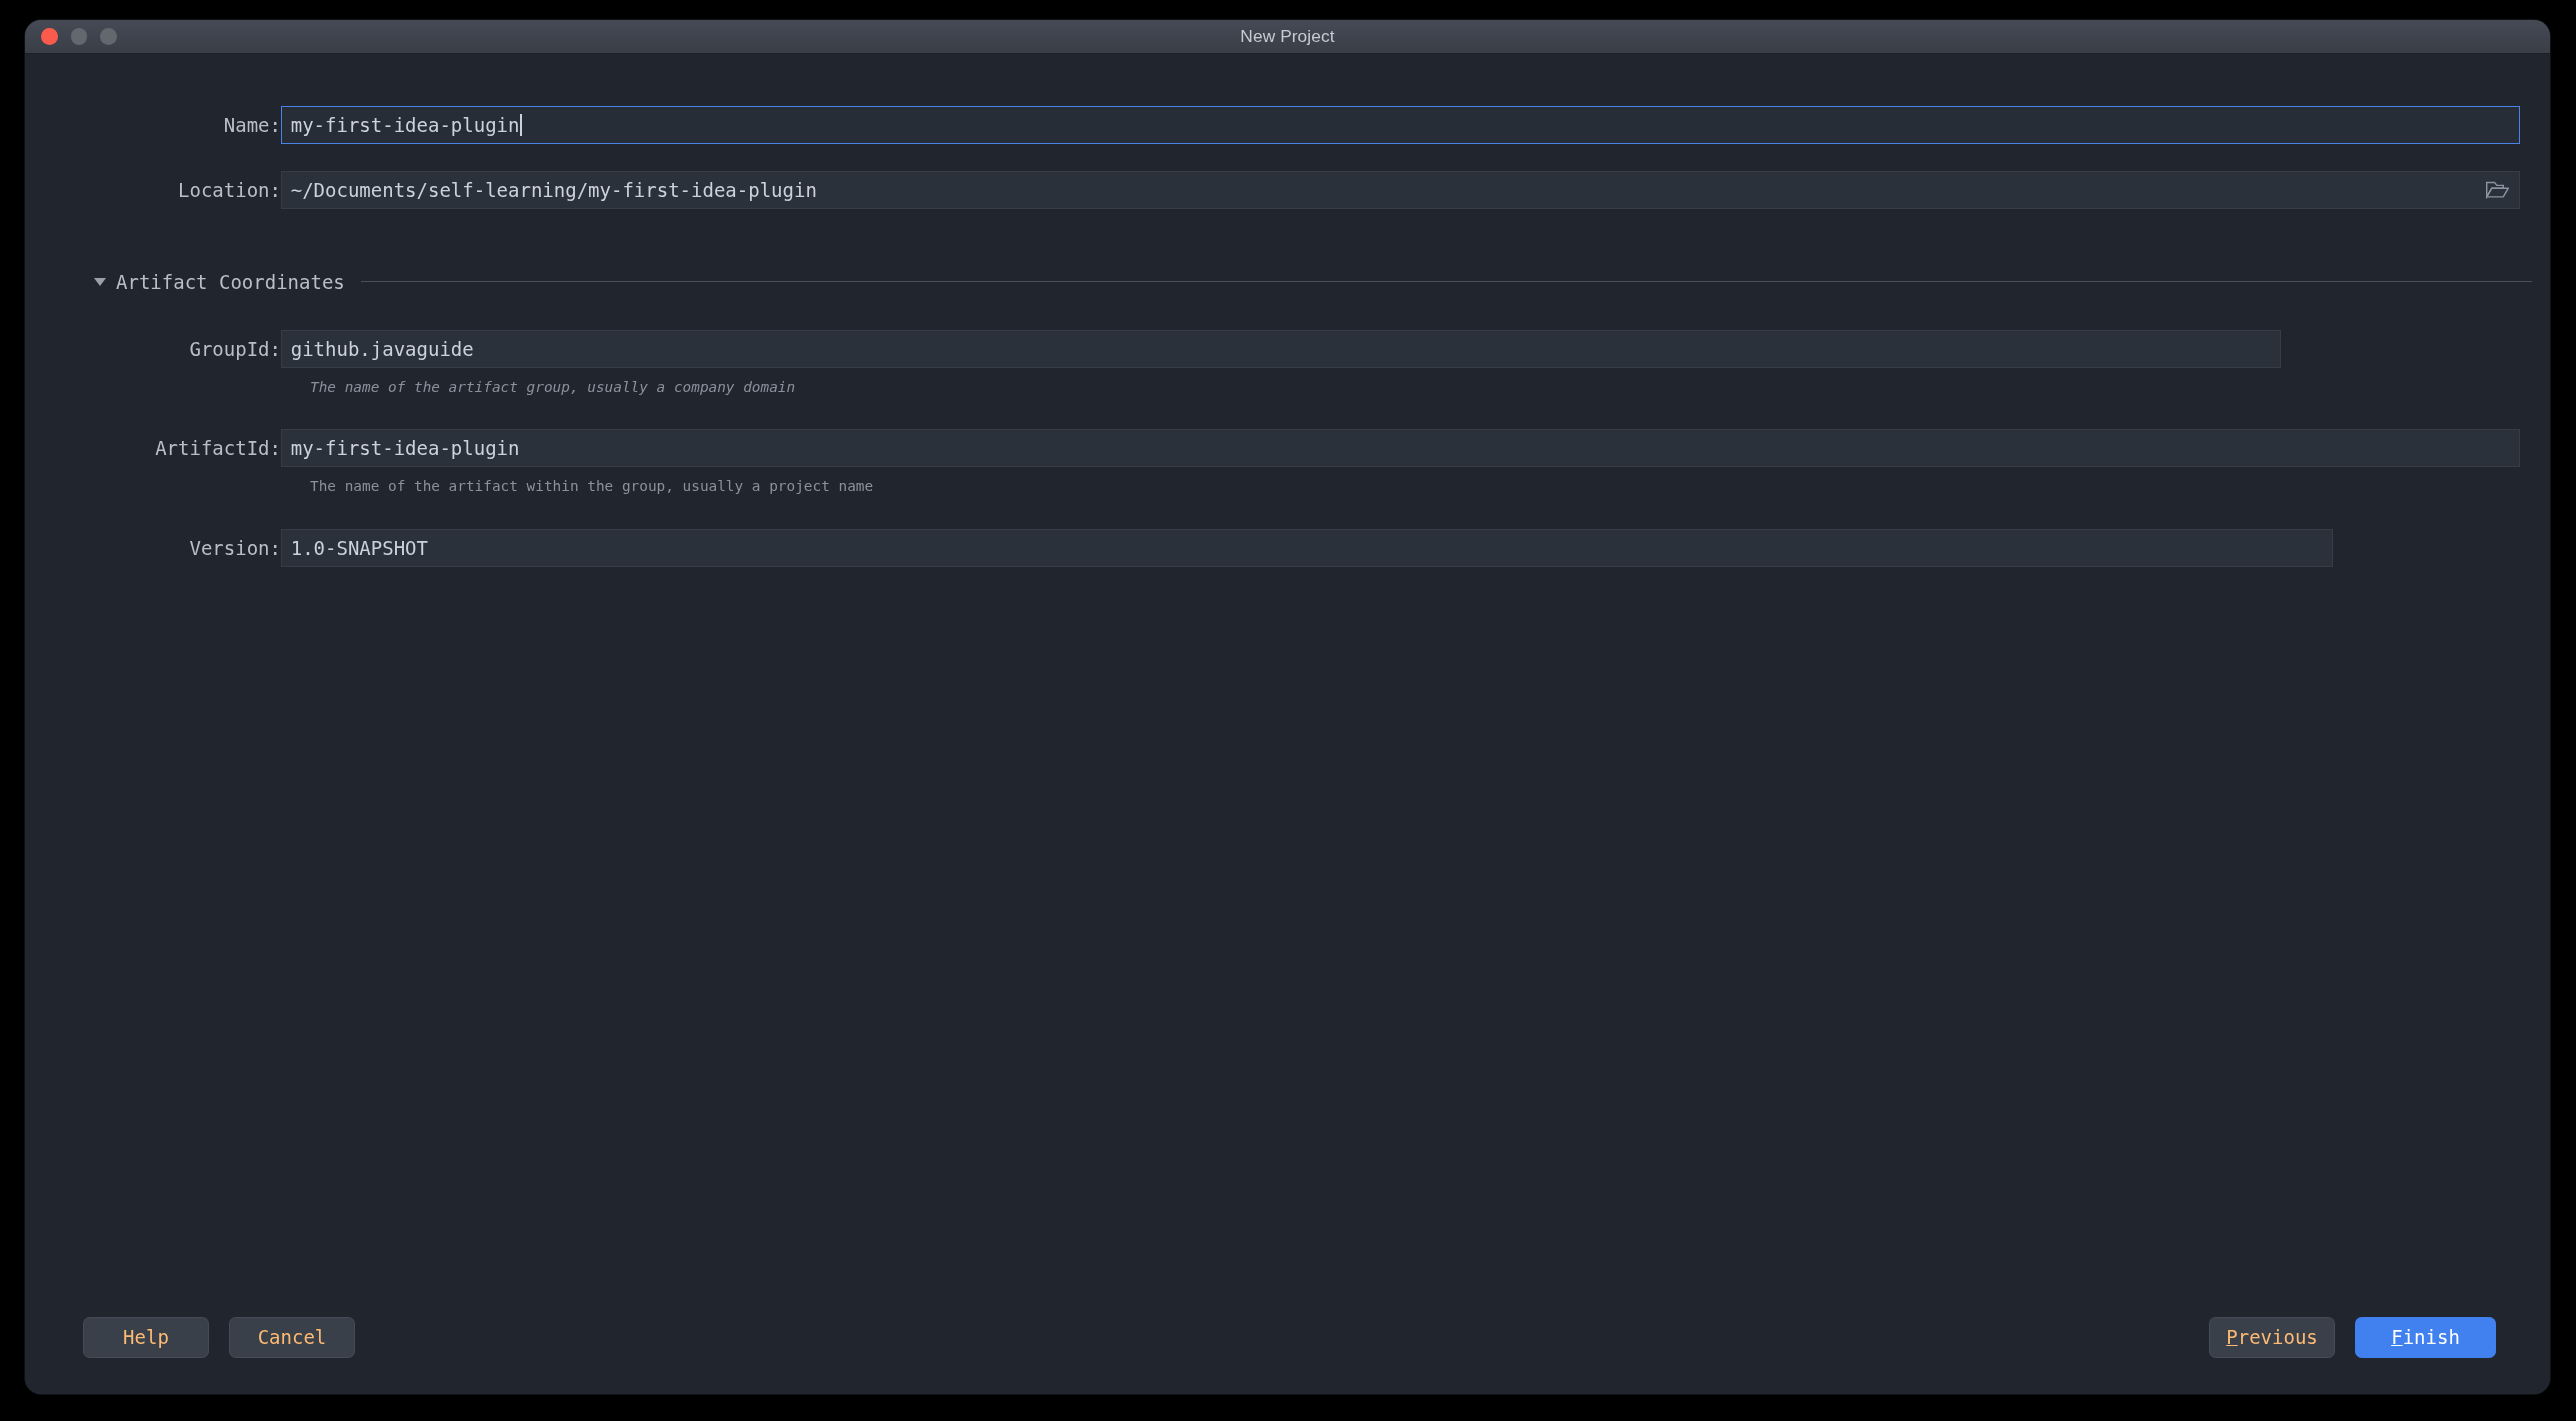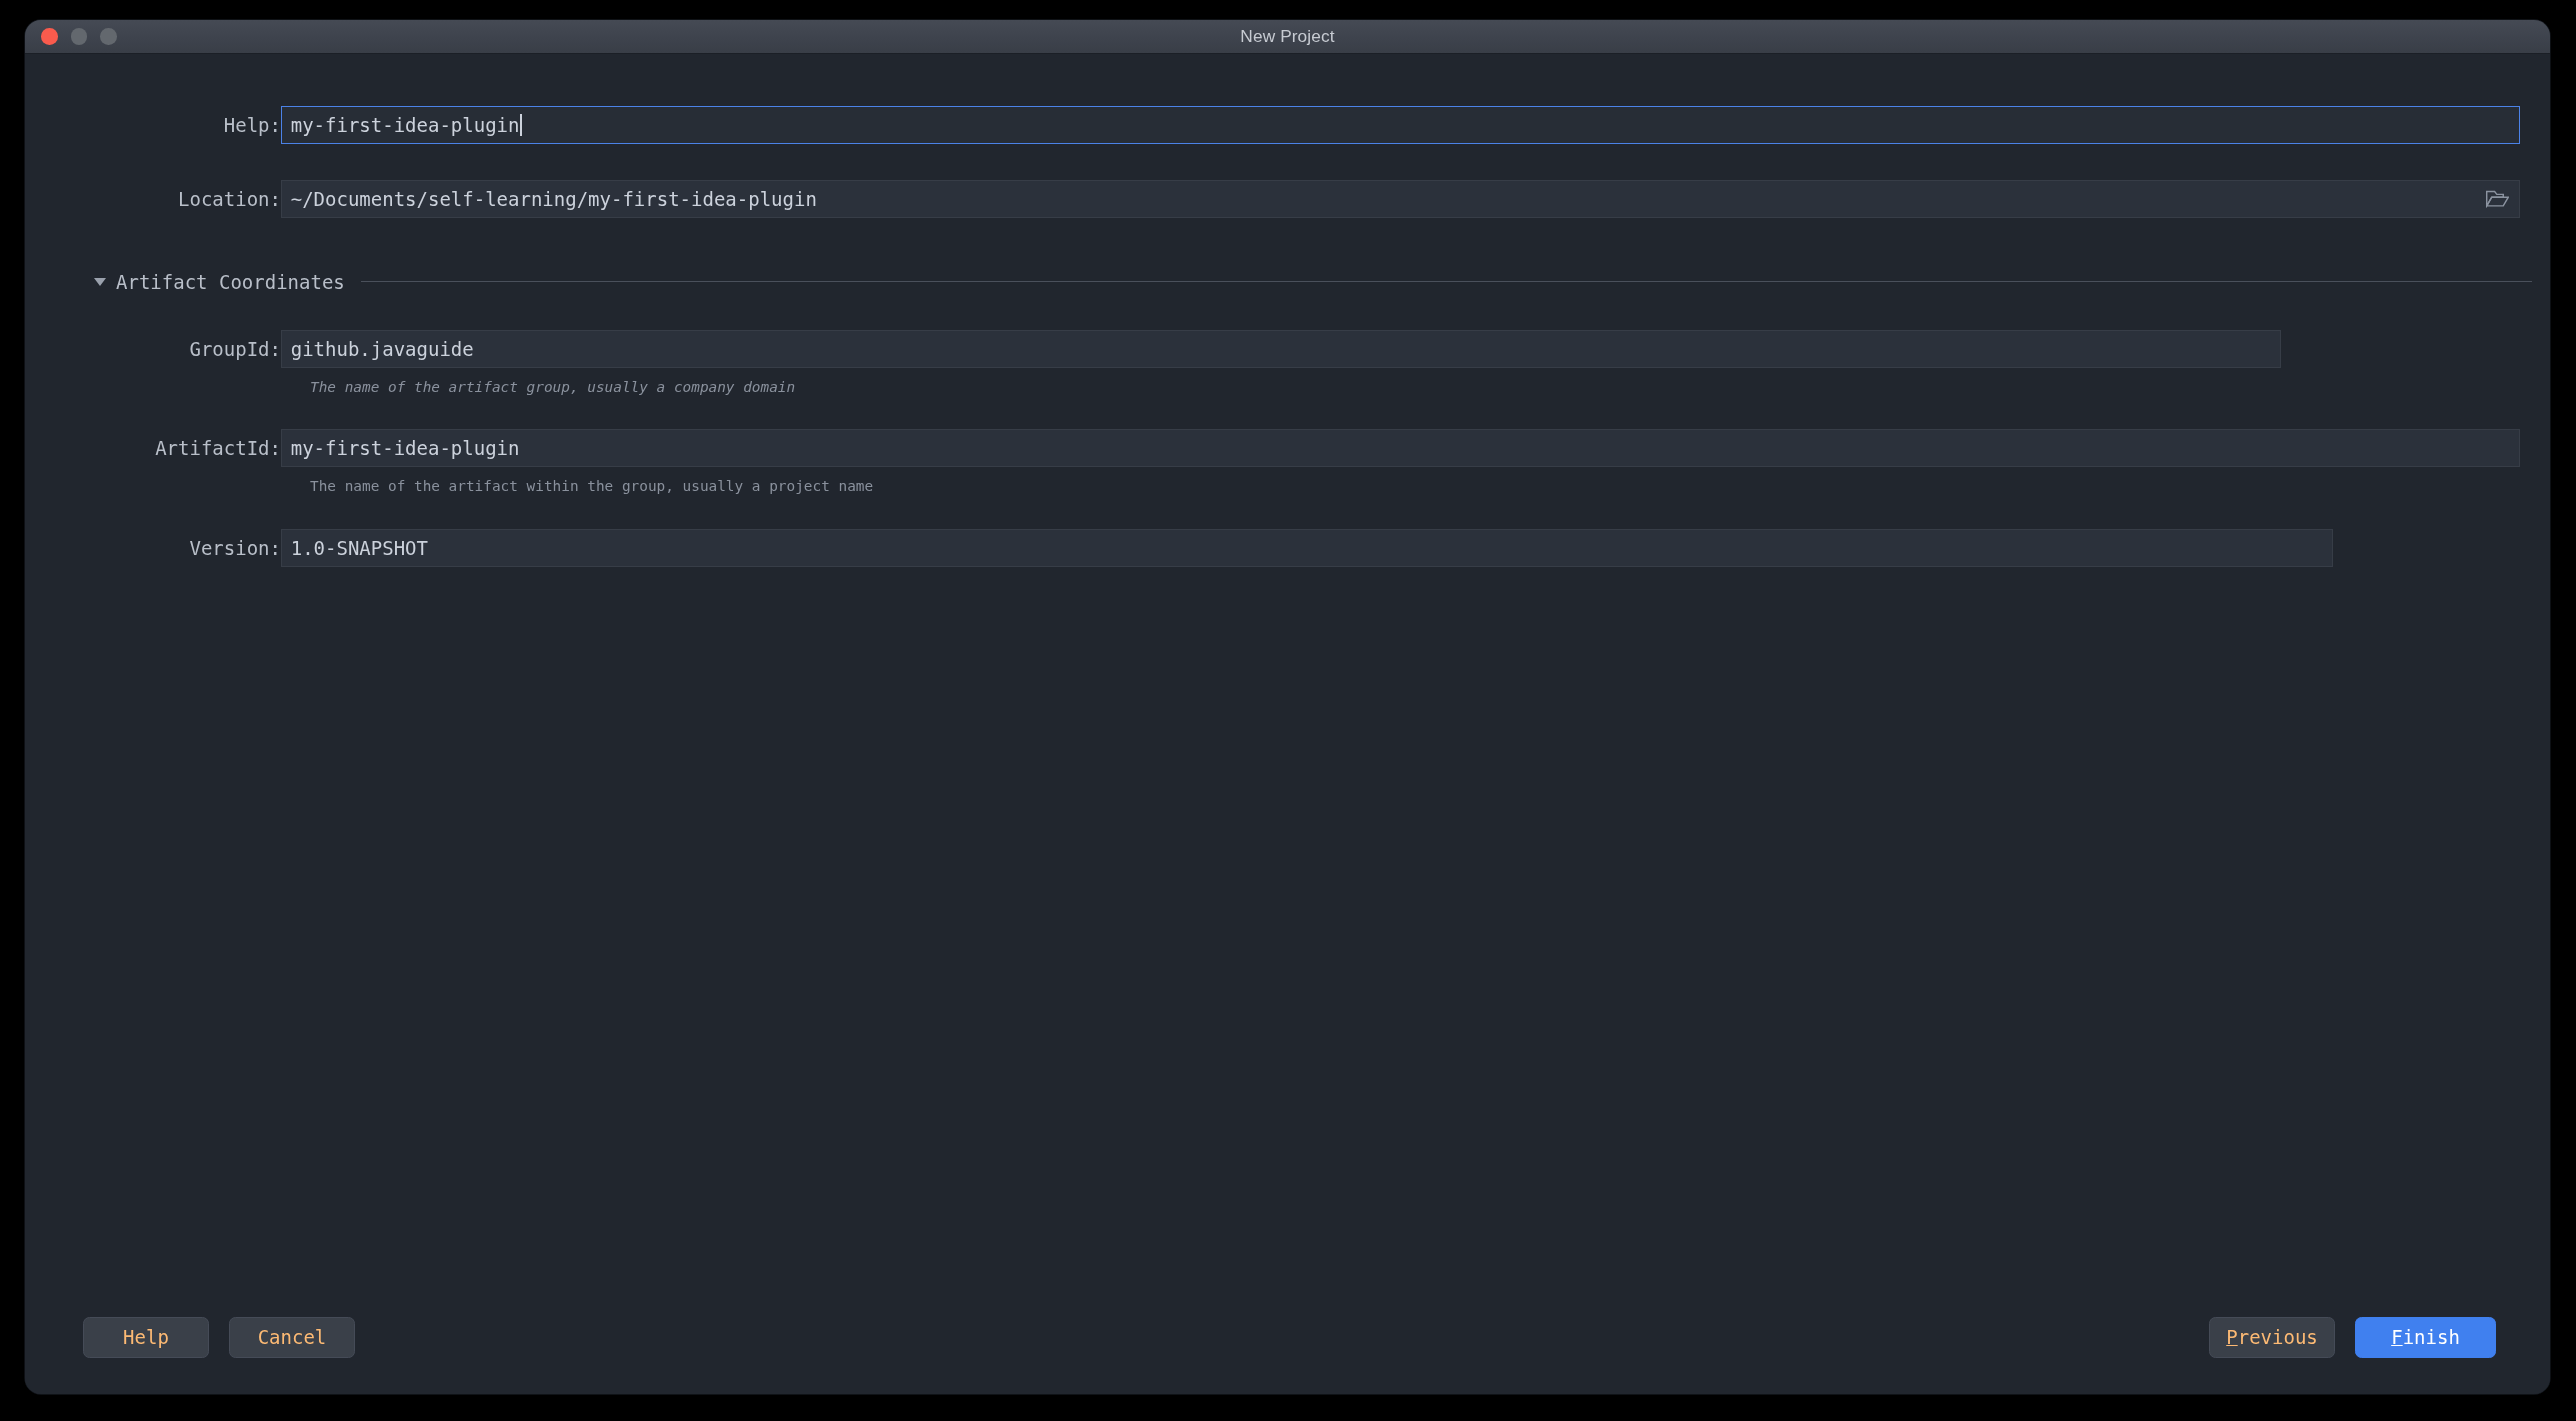--- a/index.html
+++ b/index.html
@@ -120,21 +120,21 @@
     white-space: nowrap;
     user-select: none;
   }
 
   
   #row-name { left: 43px; top: 52px; width: 2463px; }
   #row-name .field-label { width: 213px; }
   #input-name { width: 2239px; }
 
   
-  #row-location { left: 43px; top: 117px; width: 2463px; margin-top: 9px; }
+  #row-location { left: 43px; top: 117px; width: 2463px; }
   #row-location .field-label { width: 213px; }
   #input-location {
     width: 2239px;
     position: relative;
     display: flex;
     align-items: center;
   }
   #browse-icon-btn {
     position: absolute;
     right: 8.7px;
@@ -245,21 +245,21 @@
       <div class="traffic-dot close"></div>
       <div class="traffic-dot minimize"></div>
       <div class="traffic-dot zoom"></div>
     </div>
     <div id="window-title">New Project</div>
   </div>
 
   <div id="dialog-body">
 
     <div class="form-row" id="row-name">
-      <span class="field-label">Help:</span>
+      <span class="field-label">Name:</span>
       <div class="text-input focused" id="input-name"><span>my-first-idea-plugin</span><span class="caret"></span></div>
     </div>
 
     <div class="form-row" id="row-location">
       <span class="field-label">Location:</span>
       <div class="text-input" id="input-location">
         <span>~/Documents/self-learning/my-first-idea-plugin</span>
         <span id="browse-icon-btn">
           <svg width="23" height="19" viewBox="0 0 32 26" aria-hidden="true">
             <path d="M1 3 H12 L15 7 H24 V11 H8 L1 23 Z" fill="none" stroke="#8b93a0" stroke-width="2"></path>

